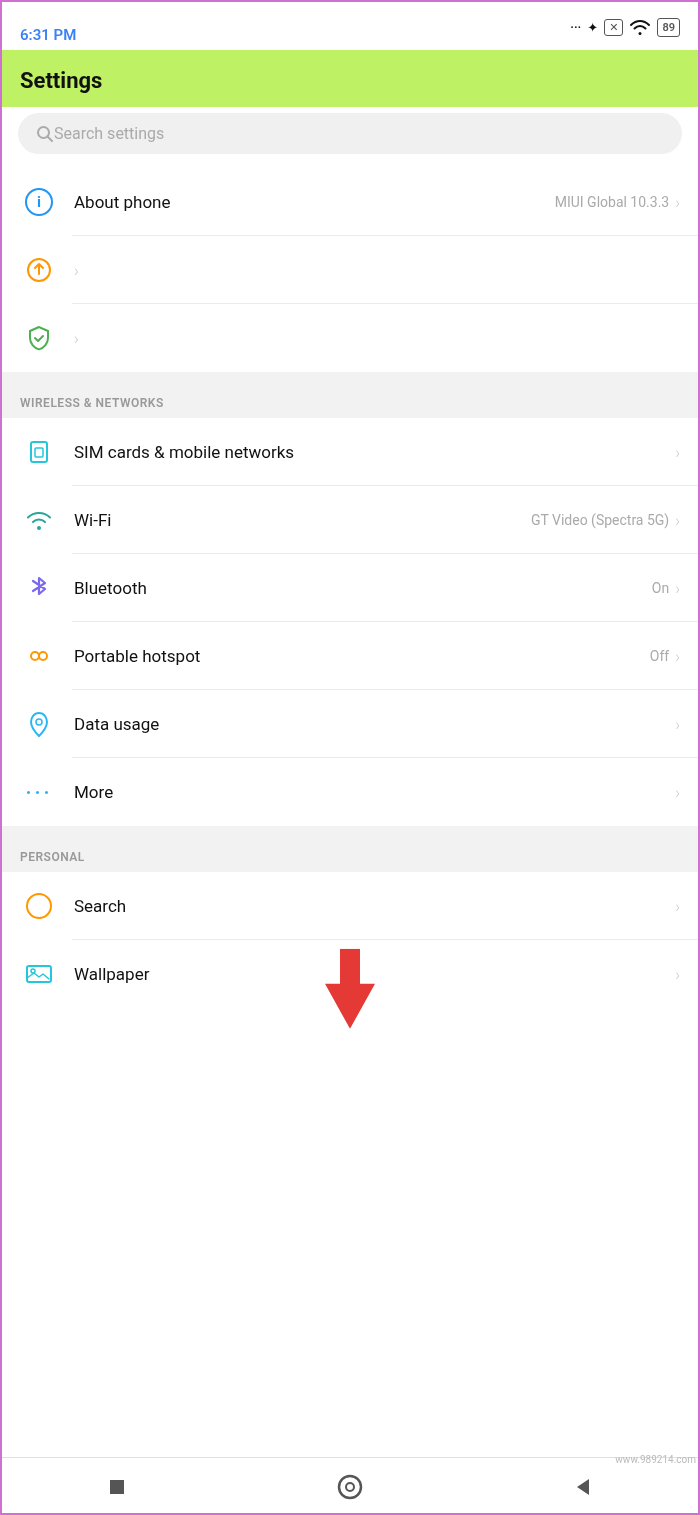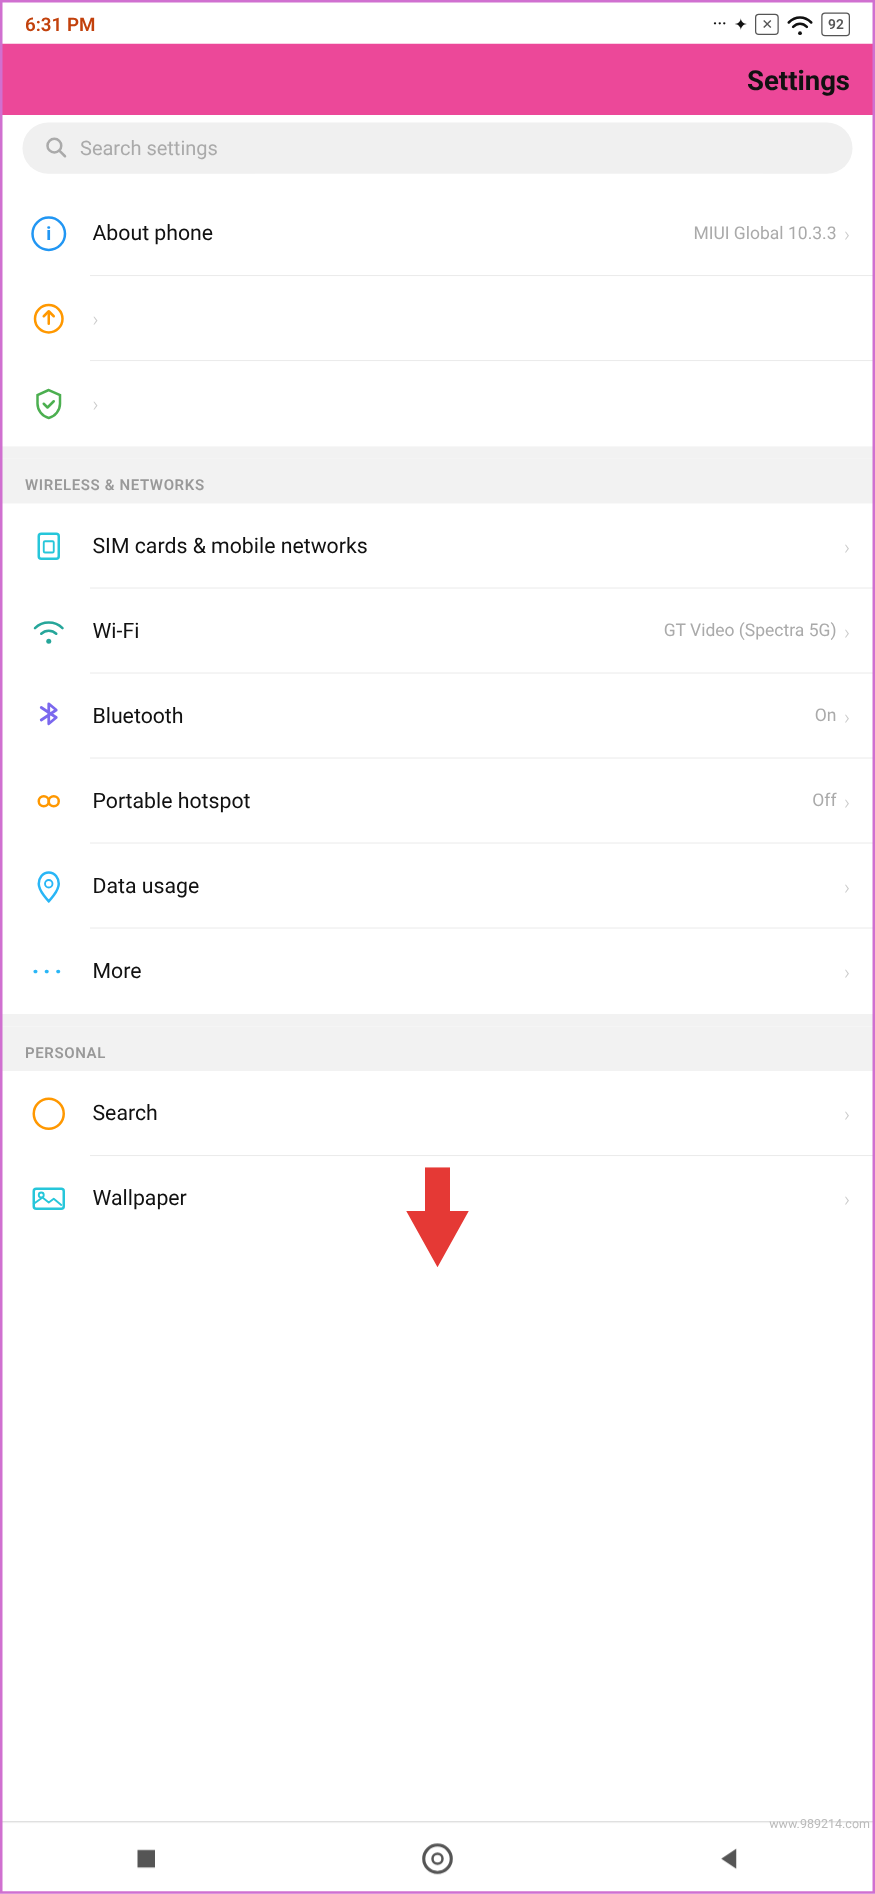--- a/index.html
+++ b/index.html
@@ -16,57 +16,57 @@
     .status-bar {
       display: flex;
       justify-content: space-between;
       align-items: center;
       padding: 10px 20px 6px 20px;
       background: #fff;
     }
     .status-time {
       font-size: 15px;
       font-weight: 600;
-      color: #c2410c;
+      color: #3b82f6;
+      margin-top: 16px;
     }
     .status-icons {
       display: flex;
       align-items: center;
       gap: 6px;
     }
     .status-icon-text {
       font-size: 13px;
       color: #111;
       font-weight: 500;
     }
 
     
     .page-title-container {
-      text-align: right;
+      text-align: left;
       padding: 18px 20px 14px;
-      background: #ec4899;
+      background: #bef264;
     }
     .page-title {
       font-size: 22px;
       font-weight: 700;
       color: #111;
     }
 
     
     .search-container {
       padding: 6px 18px 14px;
       background: #fff;
     }
     .search-bar {
       display: flex;
-      align-items: flex-start;
+      align-items: center;
       background: #f0f0f0;
       border-radius: 26px;
       padding: 11px 18px;
-      gap: 10px;
     }
     .search-icon-svg {
       color: #aaa;
       flex-shrink: 0;
     }
     .search-placeholder {
       font-size: 16px;
       color: #aaa;
     }
 
@@ -220,21 +220,21 @@
 
       <span style="display:inline-flex;align-items:center;border:1.5px solid #555;padding:1px 4px;border-radius:3px;font-size:11px;color:#555;">✕</span>
 
       <svg width="22" height="16" viewBox="0 0 22 16" fill="none">
         <path d="M11 13a1.5 1.5 0 1 1 0 3 1.5 1.5 0 0 1 0-3z" fill="#111"></path>
         <path d="M5.5 9.5C7.1 7.9 8.9 7 11 7s3.9.9 5.5 2.5" stroke="#111" stroke-width="2" fill="none" stroke-linecap="round"></path>
         <path d="M2 6C4.8 3.2 7.7 2 11 2s6.2 1.2 9 4" stroke="#111" stroke-width="2" fill="none" stroke-linecap="round"></path>
       </svg>
 
       <span style="display:inline-flex;align-items:center;border:1.5px solid #555;border-radius:3px;padding:2px 4px;font-size:11px;font-weight:600;color:#555;gap:1px;">
-        <span>92</span>
+        <span>89</span>
       </span>
     </div>
   </div>
 
   <div class="page-title-container">
     <h1 class="page-title">Settings</h1>
   </div>
 
   <div class="search-container">
     <div class="search-bar">

